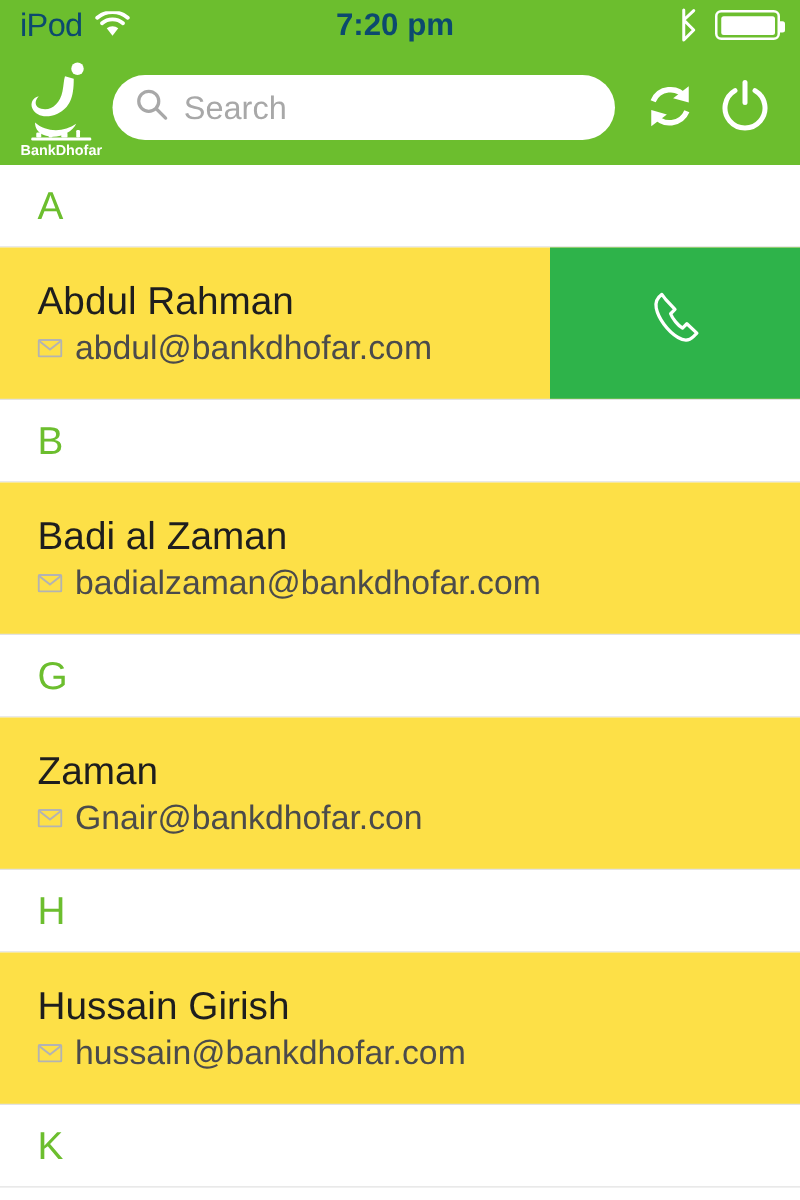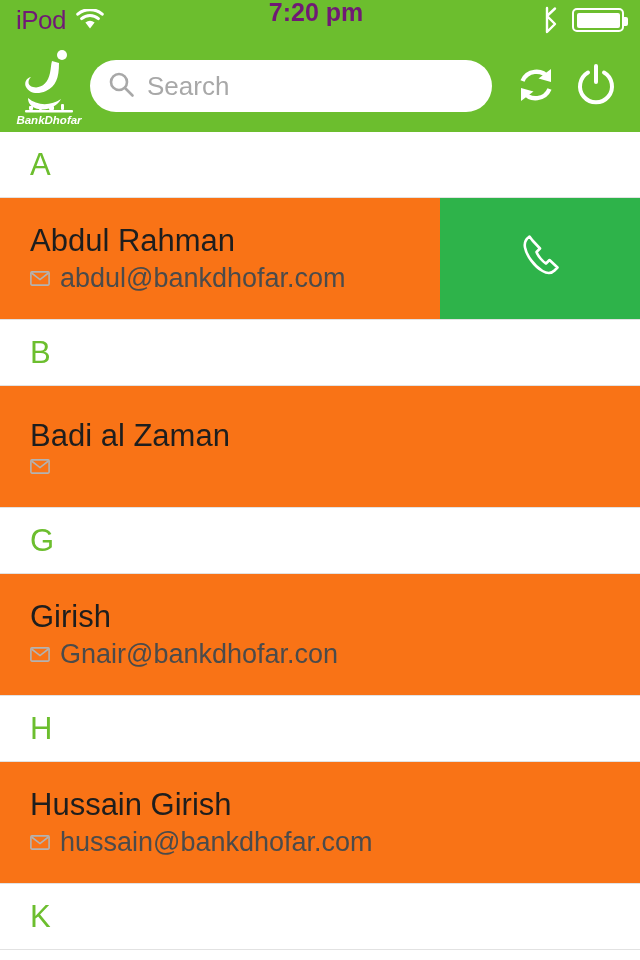--- a/index.html
+++ b/index.html
@@ -6,22 +6,22 @@
   html,body { width:640px; height:960px; }
   body {
     font-family:"Liberation Sans", sans-serif;
     background:#ffffff;
     overflow:hidden;
   }
   .screen { position:relative; width:640px; height:960px; background:#fff; }
 
   
   .statusbar {
-    height:40px; background:#6CBE2E; color:#701a75;
-    display:flex; padding:0 16px; position:relative;
+    height:40px; background:#6CBE2E; color:#0c4a6e;
+    display:flex; align-items:center; padding:0 16px; position:relative;
   }
   .sb-left { display:flex; align-items:center; gap:10px; }
   .sb-carrier { font-size:26px; letter-spacing:-0.5px; line-height:1; }
   .sb-center {
     position:absolute; left:0; right:8px; text-align:center;
     font-size:25px; font-weight:bold; line-height:1;
     pointer-events:none;
   }
   .sb-right {
     margin-left:auto; display:flex; align-items:center; gap:12px;
@@ -36,21 +36,21 @@
     content:""; position:absolute; right:-6px; top:7px;
     width:4px; height:9px; background:#fff; border-radius:0 2px 2px 0;
   }
   .battery-fill { background:#fff; height:100%; border-radius:2px; }
 
   
   .appbar {
     height:92px; background:#6CBE2E;
     display:flex; align-items:center; padding:0 14px;
   }
-  .logo { width:70px; height:80px; display:flex; align-items:flex-start; justify-content:center; flex:0 0 auto;font-style:italic; }
+  .logo { width:70px; height:80px; display:flex; align-items:flex-start; justify-content:center; flex:0 0 auto; }
   .searchwrap { flex:1 1 auto; margin:0 14px 0 6px; }
   .searchbar {
     height:52px; background:#fff; border-radius:26px;
     display:flex; align-items:center; padding:0 18px; gap:12px;
   }
   .search-input {
     border:none; outline:none; background:transparent;
     font-family:"Liberation Sans", sans-serif;
     font-size:26px; color:#3a3a3a; width:100%;
   }
@@ -64,21 +64,21 @@
   
   .list { background:#fff; }
   .section-header {
     height:66px; background:#fff; display:flex; align-items:center;
     padding-left:30px; border-bottom:1px solid #e2e2e2;
   }
   .section-letter {
     color:#6CBE2E; font-size:31px; line-height:1; font-weight:400;
   }
   .contact-row {
-    position:relative; height:122px; background:#f97316;
+    position:relative; height:122px; background:#fde047;
     border-bottom:1px solid #e2e2e2; display:flex; align-items:stretch;
   }
   .contact-main {
     flex:1 1 auto; display:flex; flex-direction:column;
     justify-content:center; padding-left:30px; gap:6px; min-width:0;
   }
   .contact-name {
     font-size:31px; font-weight:300; color:#1e1e1e; line-height:1.1;
     white-space:nowrap;
   }
@@ -206,29 +206,30 @@
       <div class="contact-row">
         <div class="contact-main">
           <div class="contact-name">Badi al Zaman</div>
           <div class="contact-email-line">
             <span>
               <svg class="envelope-icon" width="20" height="15" viewBox="0 0 20 15">
                 <rect x="0.9" y="0.9" width="18.2" height="13.2" rx="1" stroke="#b3b3b3" stroke-width="1.6" fill="none"></rect>
                 <path d="M1.6 2 L10 8.6 L18.4 2" stroke="#b3b3b3" stroke-width="1.6" fill="none"></path>
               </svg>
             </span>
+            <span class="contact-email">badialzaman@bankdhofar.com</span>
           </div>
         </div>
       </div>
       <div class="section-header">
         <span class="section-letter">G</span>
       </div>
       <div class="contact-row">
         <div class="contact-main">
-          <div class="contact-name">Girish</div>
+          <div class="contact-name">Zaman</div>
           <div class="contact-email-line">
             <span>
               <svg class="envelope-icon" width="20" height="15" viewBox="0 0 20 15">
                 <rect x="0.9" y="0.9" width="18.2" height="13.2" rx="1" stroke="#b3b3b3" stroke-width="1.6" fill="none"></rect>
                 <path d="M1.6 2 L10 8.6 L18.4 2" stroke="#b3b3b3" stroke-width="1.6" fill="none"></path>
               </svg>
             </span>
             <span class="contact-email">Gnair@bankdhofar.con</span>
           </div>
         </div>

